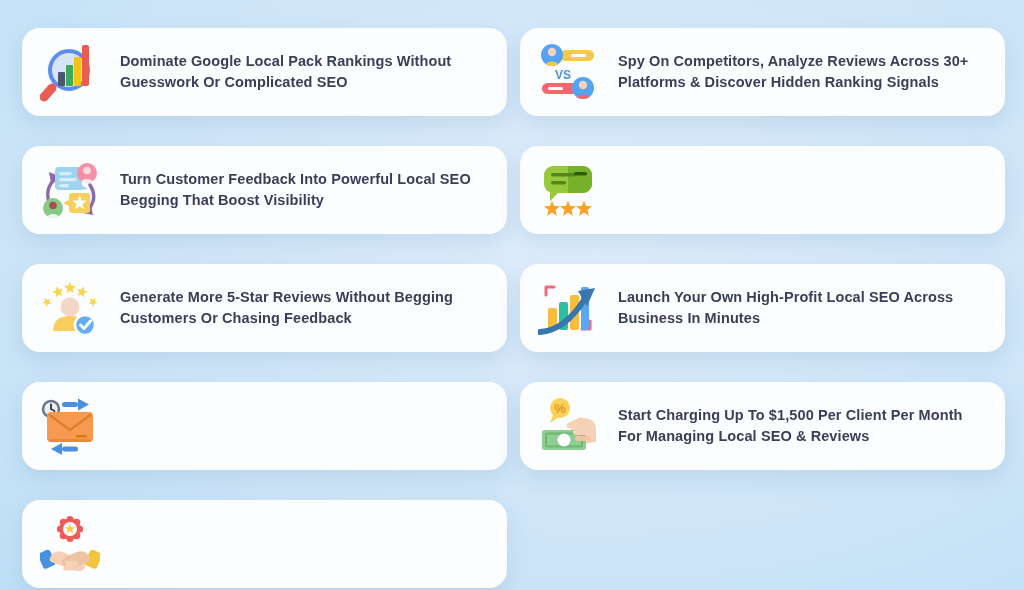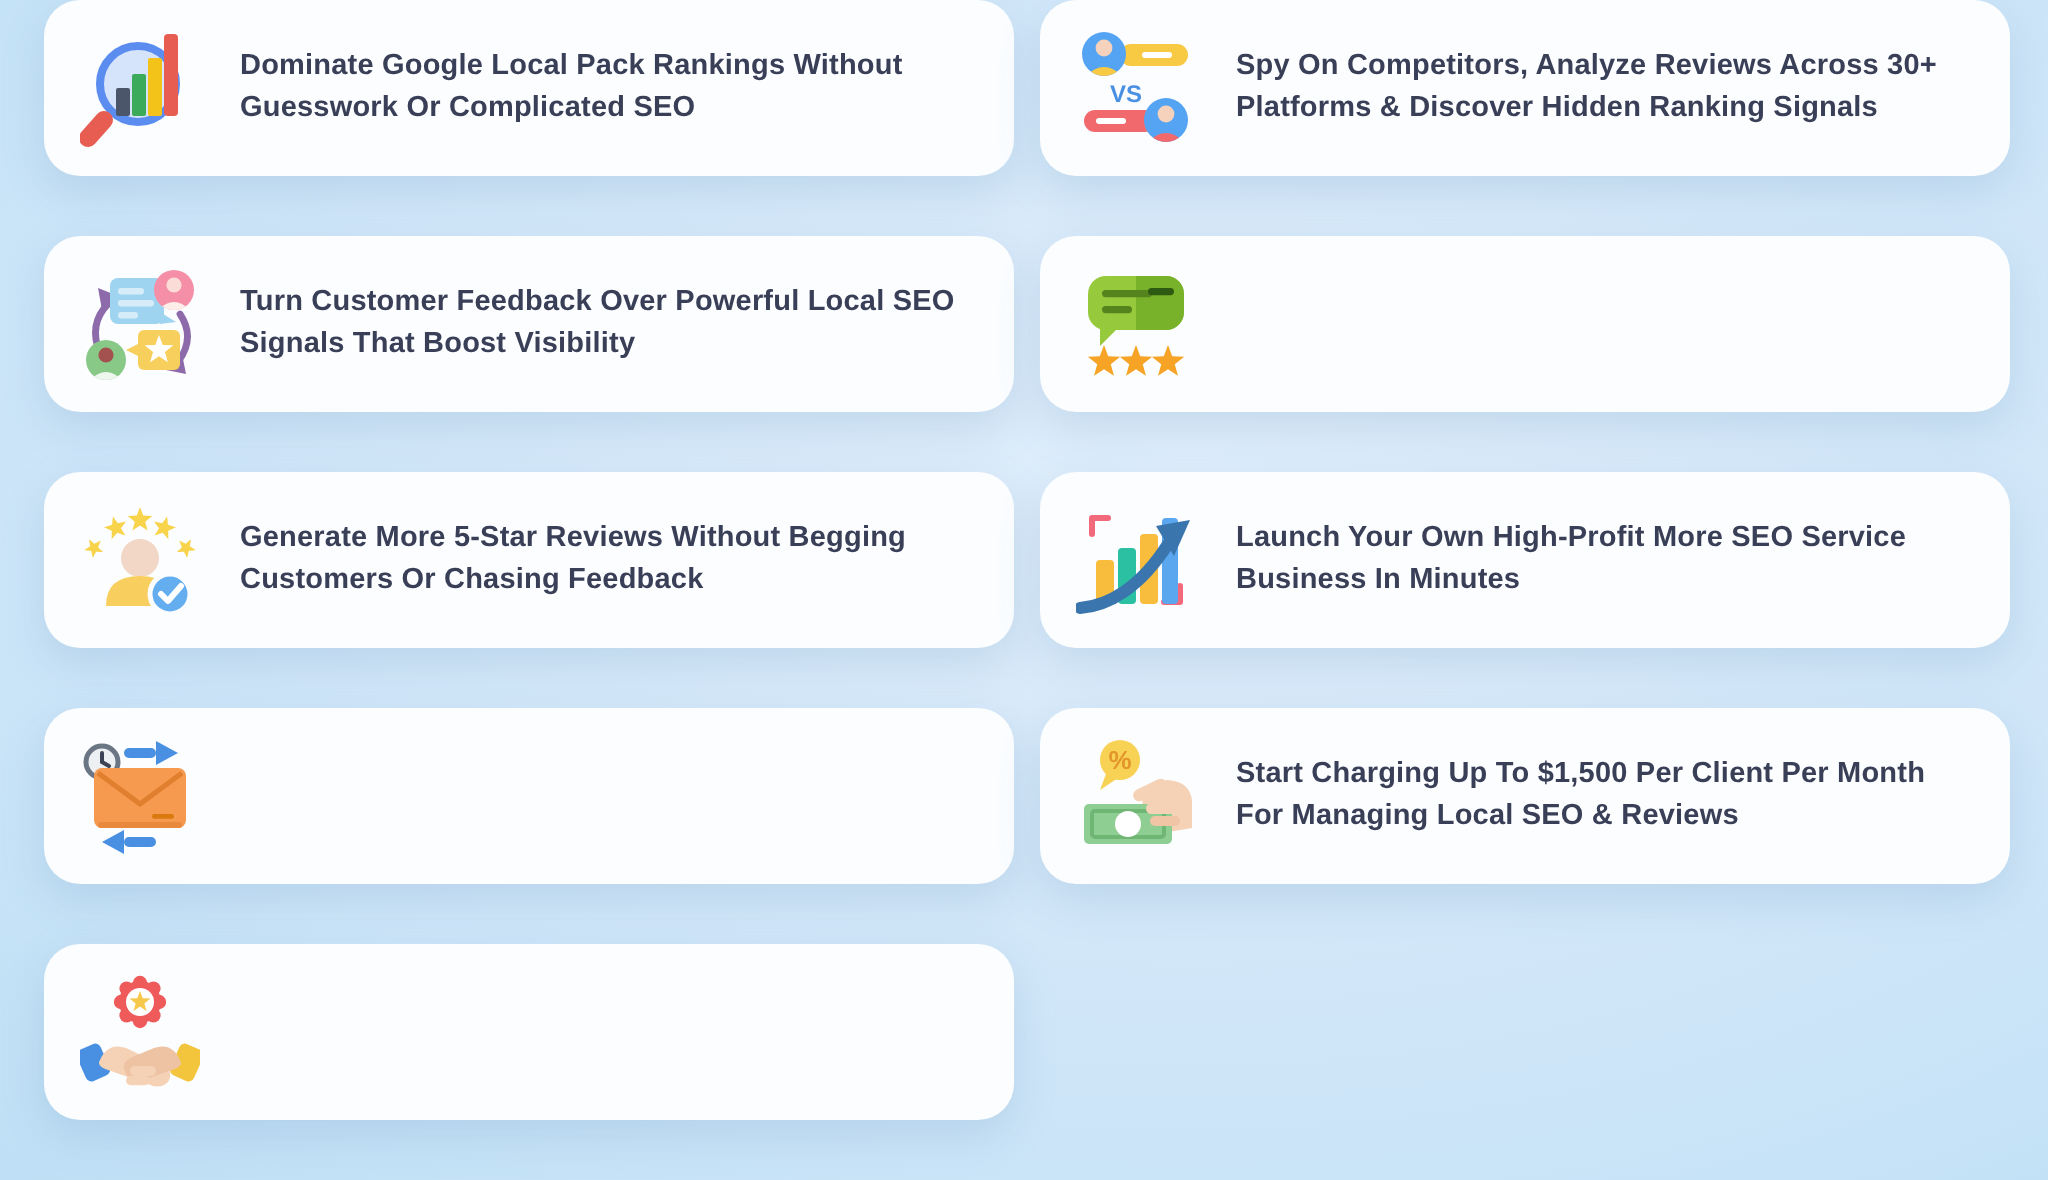--- a/index.html
+++ b/index.html
@@ -2,21 +2,21 @@
 <html><head>
 <meta charset="utf-8">
 <style>
   html,body{margin:0;padding:0;}
   body{
     width:1024px;height:590px;overflow:hidden;
     font-family:"Liberation Sans",sans-serif;
   }
   .page{
     width:1024px;height:590px;box-sizing:border-box;
-    padding:0 19px 12px 22px;
+    padding:28px 19px 12px 22px;
     background:radial-gradient(130% 130% at 58% 40%, #e0eefb 0%, #cde5f8 42%, #b4dcf3 78%, #a6d6ef 100%);
     display:grid;
     grid-template-columns:1fr 1fr;
     grid-auto-rows:88px;
     gap:30px 13px;
   }
   .card{
     background:#fbfdff;
     border-radius:18px;
     box-shadow:0 8px 22px rgba(96,140,185,0.20);
@@ -109,21 +109,21 @@
         <circle cx="13" cy="48" r="10" fill="#89c987"></circle>
         <clipPath id="fbG">
             <circle cx="13" cy="48" r="10"></circle>
           </clipPath>
         <g clip-path="url(#fbG)">
           <circle cx="13" cy="45.5" r="3.8" fill="#a4524f"></circle>
           <path d="M5,58 q8,-8 16,0 v3 h-16 z" fill="#eef7ee"></path>
         </g>
       </svg>
     </span>
-    <p class="card-text">Turn Customer Feedback Over Powerful Local SEO Signals That Boost Visibility</p>
+    <p class="card-text">Turn Customer Feedback Into Powerful Local SEO Begging That Boost Visibility</p>
   </div>
 
   <div class="card">
     <span class="icon">
       <svg viewBox="0 0 60 60">
         <rect x="6" y="6" width="48" height="27" rx="9" fill="#97c93d"></rect>
         <path d="M30,6 h15 a9,9 0 0 1 9,9 v9 a9,9 0 0 1 -9,9 h-15 z" fill="#77b22a"></path>
         <polygon points="12,31 12,41 22,31" fill="#97c93d"></polygon>
         <rect x="13" y="13" width="25" height="3.6" rx="1.8" fill="#55841f"></rect>
         <rect x="13" y="21" width="15" height="3.6" rx="1.8" fill="#55841f"></rect>
@@ -174,21 +174,21 @@
         <path d="M8,17 V9 H16" fill="none" stroke="#f2697c" stroke-width="3" stroke-linecap="round" stroke-linejoin="round"></path>
         <path d="M52,43 V51 H44" fill="none" stroke="#f2697c" stroke-width="3" stroke-linecap="round" stroke-linejoin="round"></path>
         <rect x="10" y="30" width="9" height="22" rx="2" fill="#f9bd3d"></rect>
         <rect x="21" y="24" width="9" height="28" rx="2" fill="#2cc0a2"></rect>
         <rect x="32" y="17" width="9" height="35" rx="2" fill="#f9bd3d"></rect>
         <rect x="43" y="9" width="8" height="43" rx="2" fill="#5aa7f0"></rect>
         <path d="M2,54 C16,53 32,44 46,22" fill="none" stroke="#3a76ad" stroke-width="6" stroke-linecap="round"></path>
         <polygon points="40,13 57,10 49,28" fill="#3a76ad"></polygon>
       </svg>
     </span>
-    <p class="card-text">Launch Your Own High-Profit More SEO Service Business In Minutes</p>
+    <p class="card-text">Launch Your Own High-Profit Local SEO Across Business In Minutes</p>
   </div>
 
   <div class="card">
     <span class="icon">
       <svg viewBox="0 0 60 60">
         <circle cx="11" cy="13" r="8" fill="#edf0f3" stroke="#6b7685" stroke-width="2.5"></circle>
         <path d="M11,8.5 V13 L14.5,15" fill="none" stroke="#3b4354" stroke-width="2" stroke-linecap="round"></path>
         <rect x="22" y="6" width="16" height="5" rx="2.5" fill="#4a90e2"></rect>
         <polygon points="38,2.5 49,8.5 38,14.5" fill="#4a90e2"></polygon>
         <rect x="7" y="16" width="46" height="30" rx="4" fill="#f59a4f"></rect>

